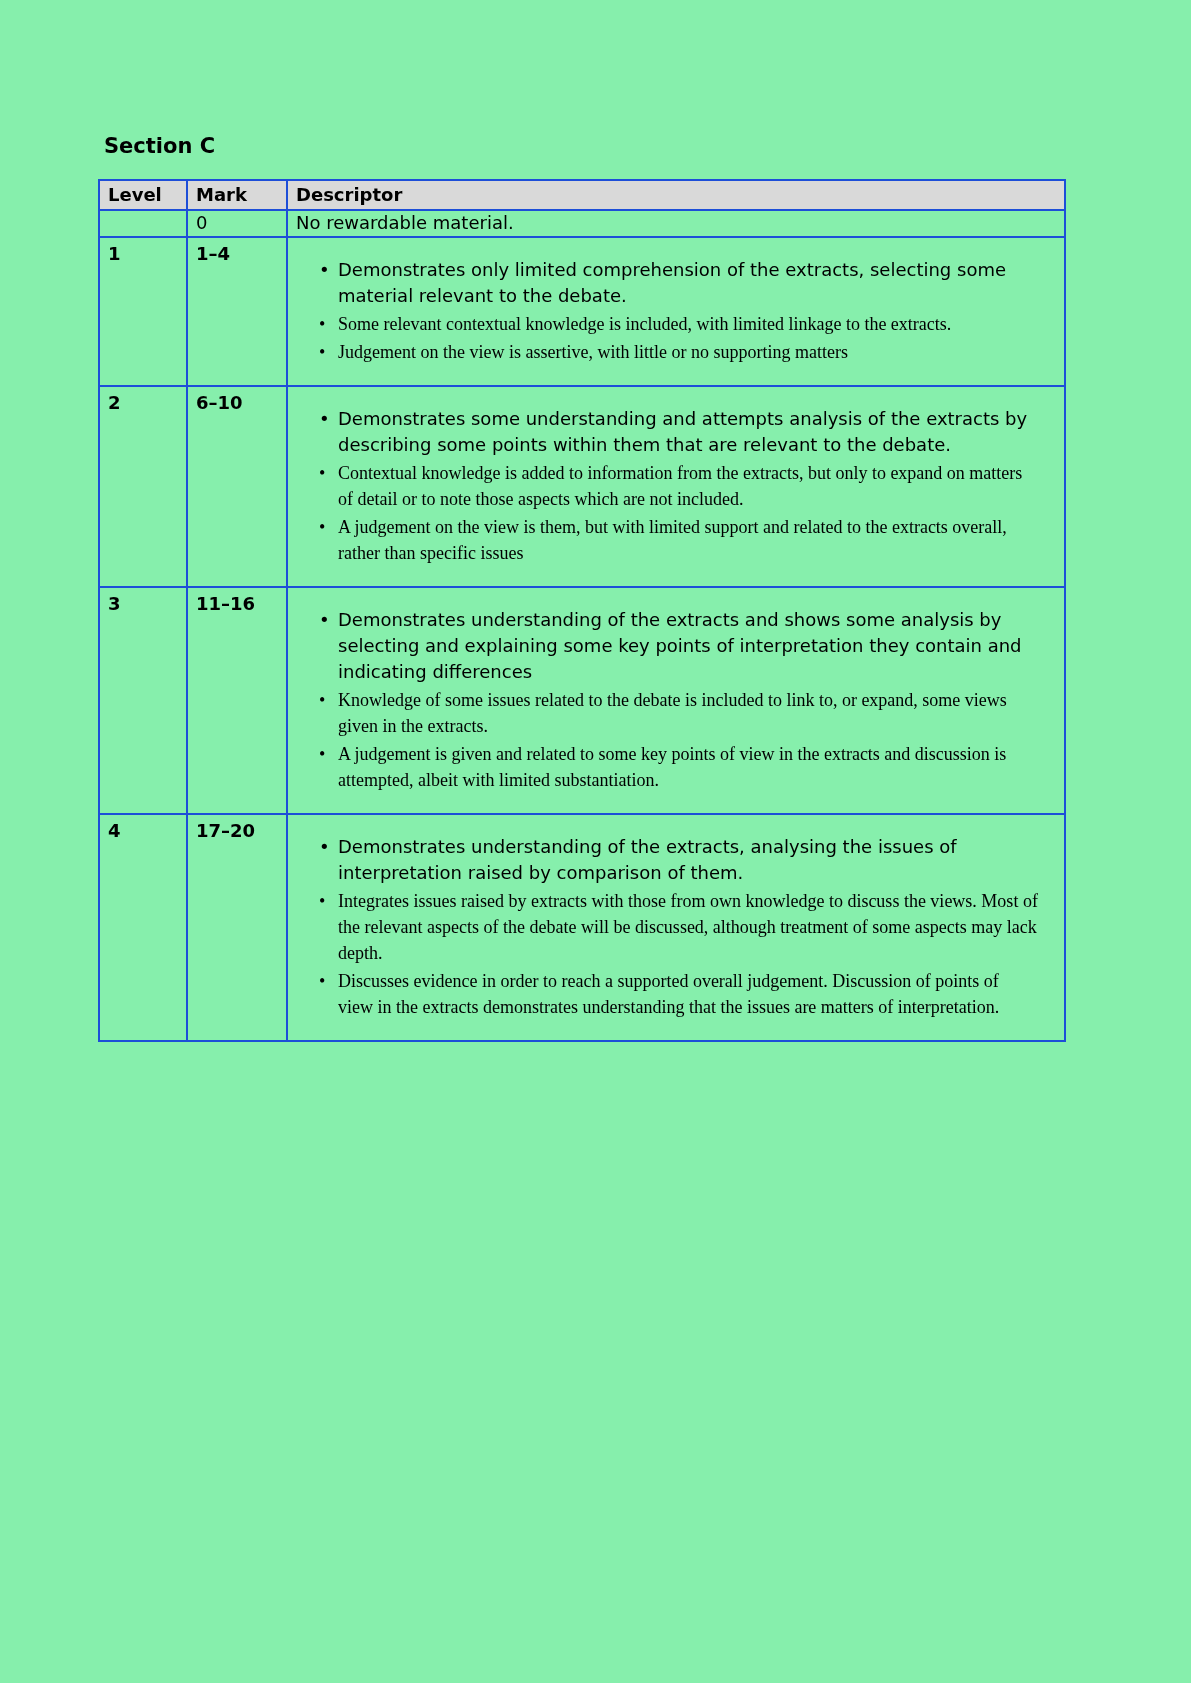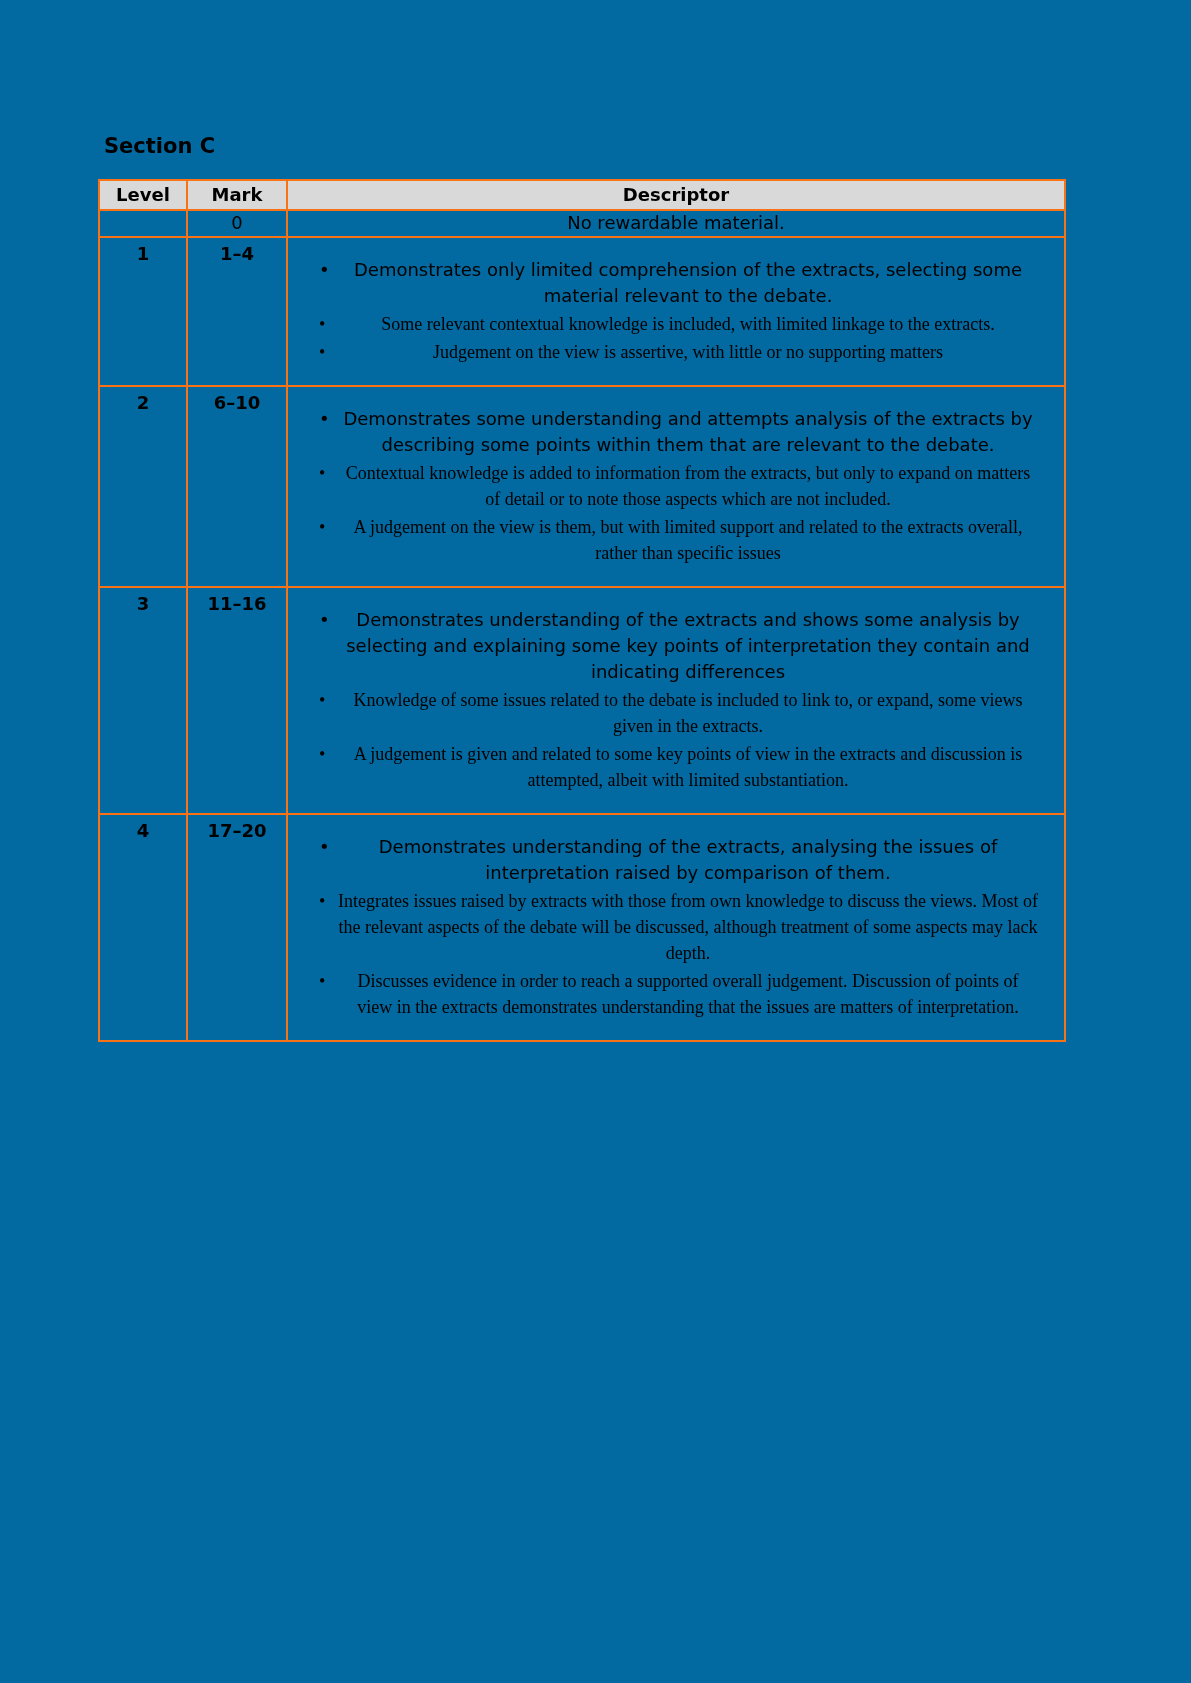--- a/index.html
+++ b/index.html
@@ -4,21 +4,21 @@
 <style>
   html, body {
     margin: 0;
     padding: 0;
     background: #ffffff;
   }
   .page {
     position: relative;
     width: 1191px;
     height: 1683px;
-    background: #0369a1;
+    background: #86efac;
     font-family: "DejaVu Sans", sans-serif;
     color: #000000;
     box-sizing: border-box;
     padding: 133px 16px 0 98px;
   }
   .section-title {
     margin: 0 0 0 6px;
     font-size: 21px;
     font-weight: bold;
     line-height: 26px;
@@ -34,23 +34,23 @@
     margin-top: 20px;
     border-collapse: collapse;
     table-layout: fixed;
     width: 966px;
     font-size: 18px;
   }
   .mark-table col.c-level { width: 88px; }
   .mark-table col.c-mark  { width: 100px; }
   .mark-table col.c-desc  { width: 778px; }
   .mark-table th, .mark-table td {
-    border: 2px solid #f97316;
+    border: 2px solid #1d4ed8;
     vertical-align: top;
-    text-align: center;
+    text-align: left;
     box-sizing: border-box;
   }
   .mark-table th {
     background: #d9d9d9;
     font-weight: bold;
     padding: 2px 8px 2px 8px;
     line-height: 24px;
     font-size: 18px;
   }
   .row-zero td {

